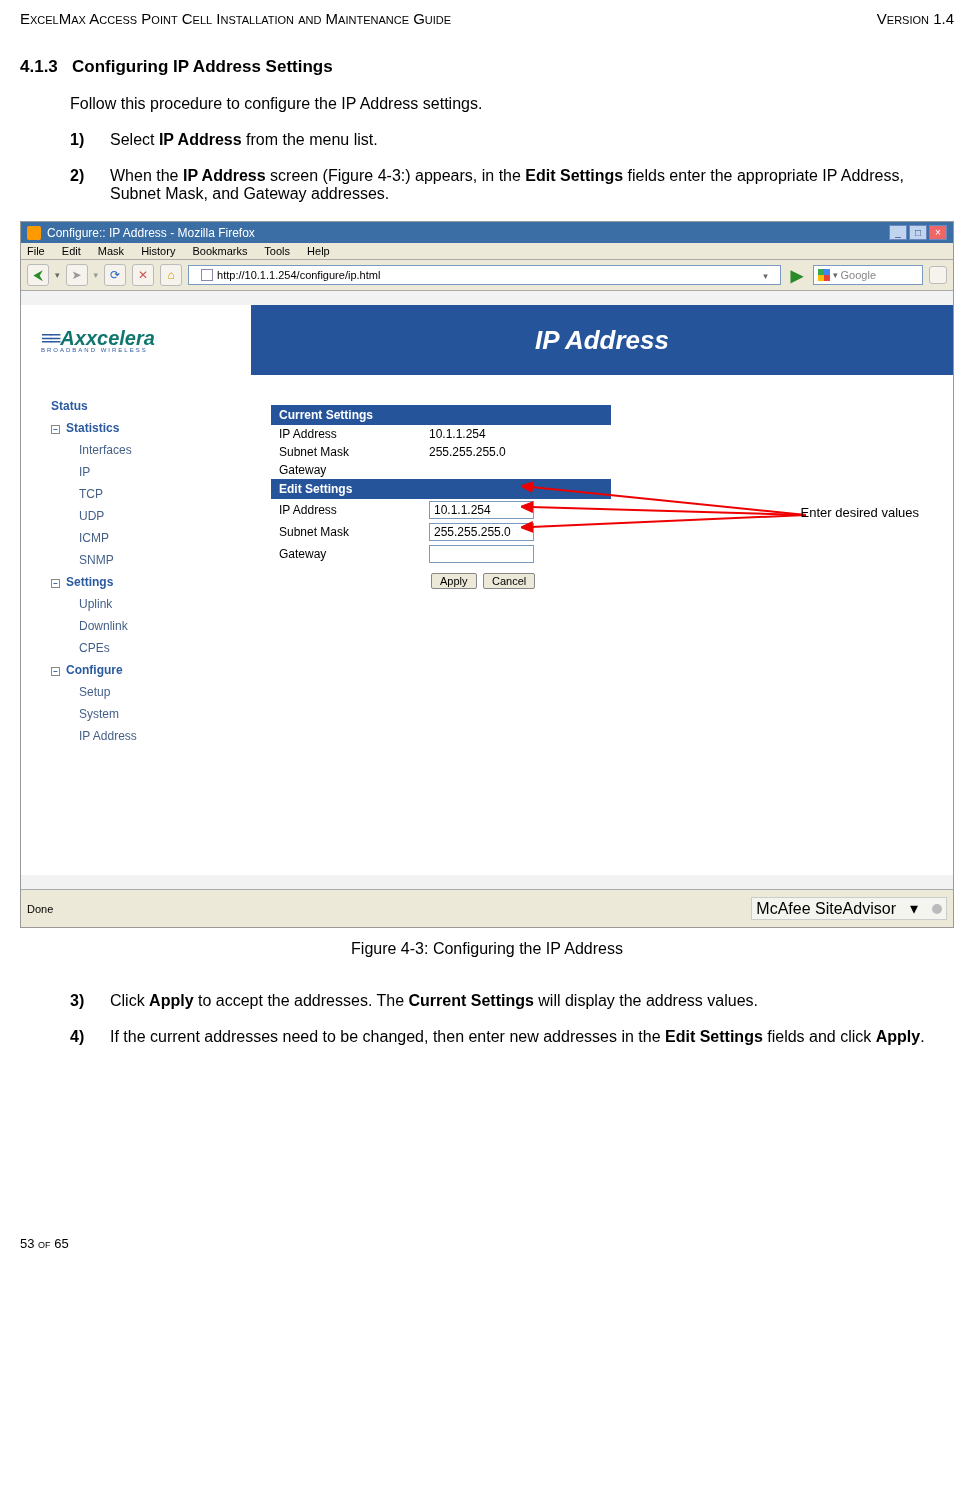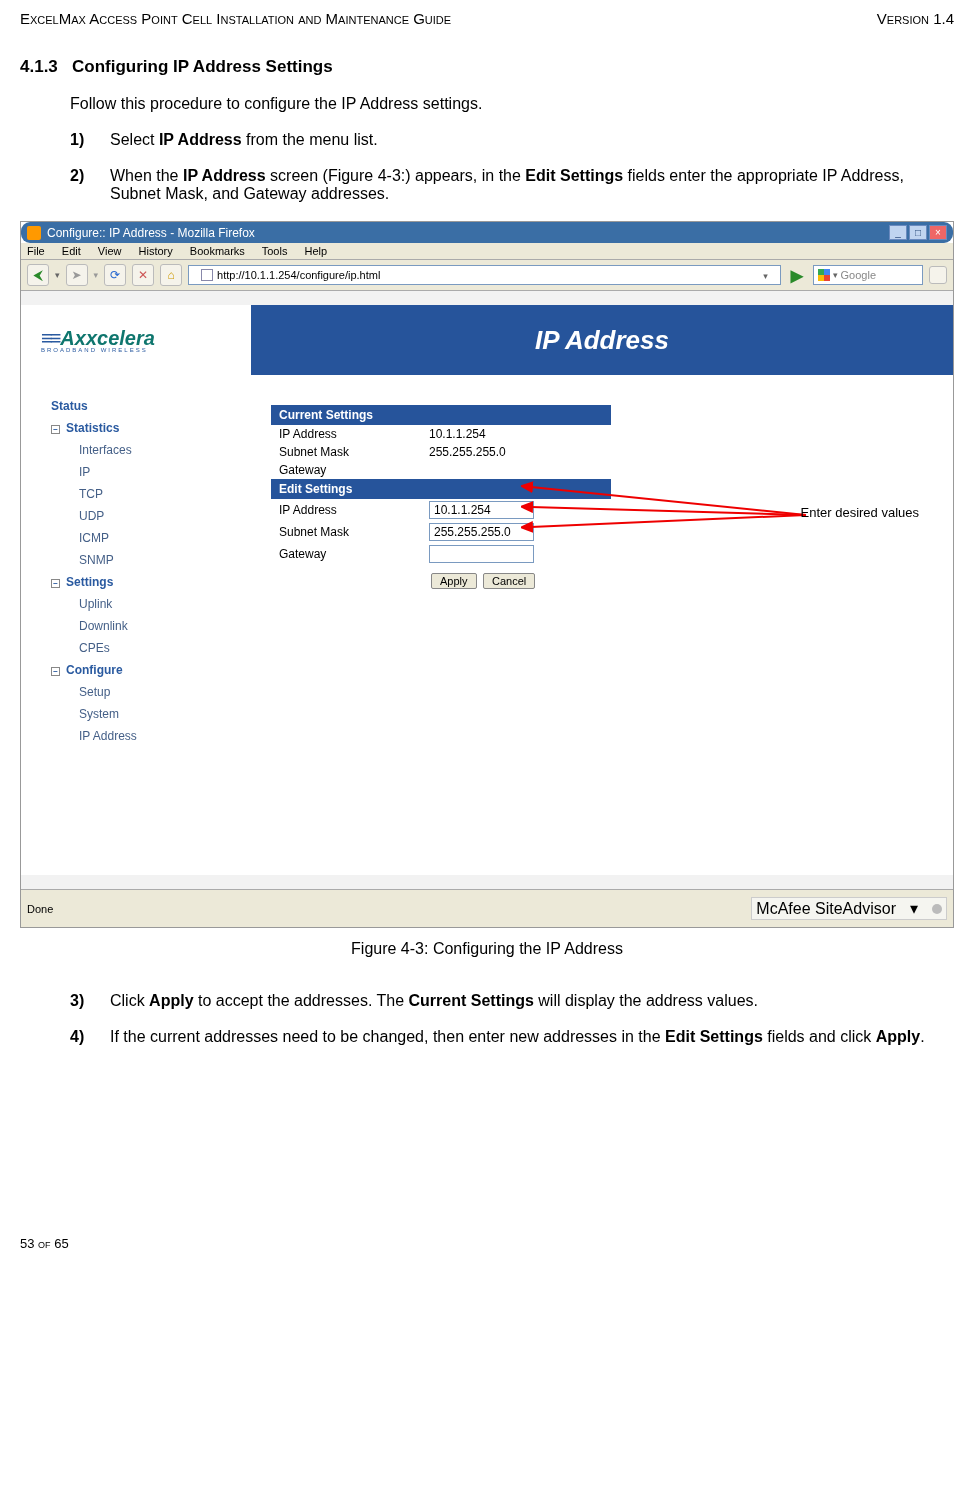--- a/index.html
+++ b/index.html
@@ -45,21 +45,20 @@
     background: #fff;
   }
   .ff-titlebar {
     background: linear-gradient(#3a6ea5,#3a6ea5);
     color: #fff;
     font-size: 12px;
     padding: 3px 6px;
     display: flex;
     align-items: center;
     justify-content: space-between;
-    border-radius: 9px;
   }
   .ff-titlebar .left { display:flex; align-items:center; gap:6px; }
   .ff-icon { width:14px; height:14px; background:#f90; border-radius:2px; display:inline-block; }
   .winbtns { display:flex; gap:2px; }
   .winbtn { width:18px; height:15px; background:#c0d4f0; border:1px solid #6a8abf; font-size:10px; text-align:center; line-height:13px; color:#2a4a7a;}
   .winbtn.close { background:#e66; color:#fff; }
   .ff-menu {
     background:#ece9d8; font-size:11px; padding:2px 6px; border-bottom:1px solid #aaa;
   }
   .ff-menu span { margin-right:14px; text-decoration: underline; text-decoration-color: transparent;}
@@ -146,21 +145,21 @@
     <div class="winbtns">
       <span class="winbtn">_</span>
       <span class="winbtn">□</span>
       <span class="winbtn close">×</span>
     </div>
   </div>
 
   <div class="ff-menu">
     <span>File</span>
     <span>Edit</span>
-    <span>View</span>
+    <span>Mask</span>
     <span>History</span>
     <span>Bookmarks</span>
     <span>Tools</span>
     <span>Help</span>
   </div>
 
   <div class="ff-toolbar">
     <span class="tb-btn nav-arrow back">⮜</span>
     <span style="font-size:9px;color:#666">▾</span>
     <span class="tb-btn nav-arrow fwd">➤</span>

